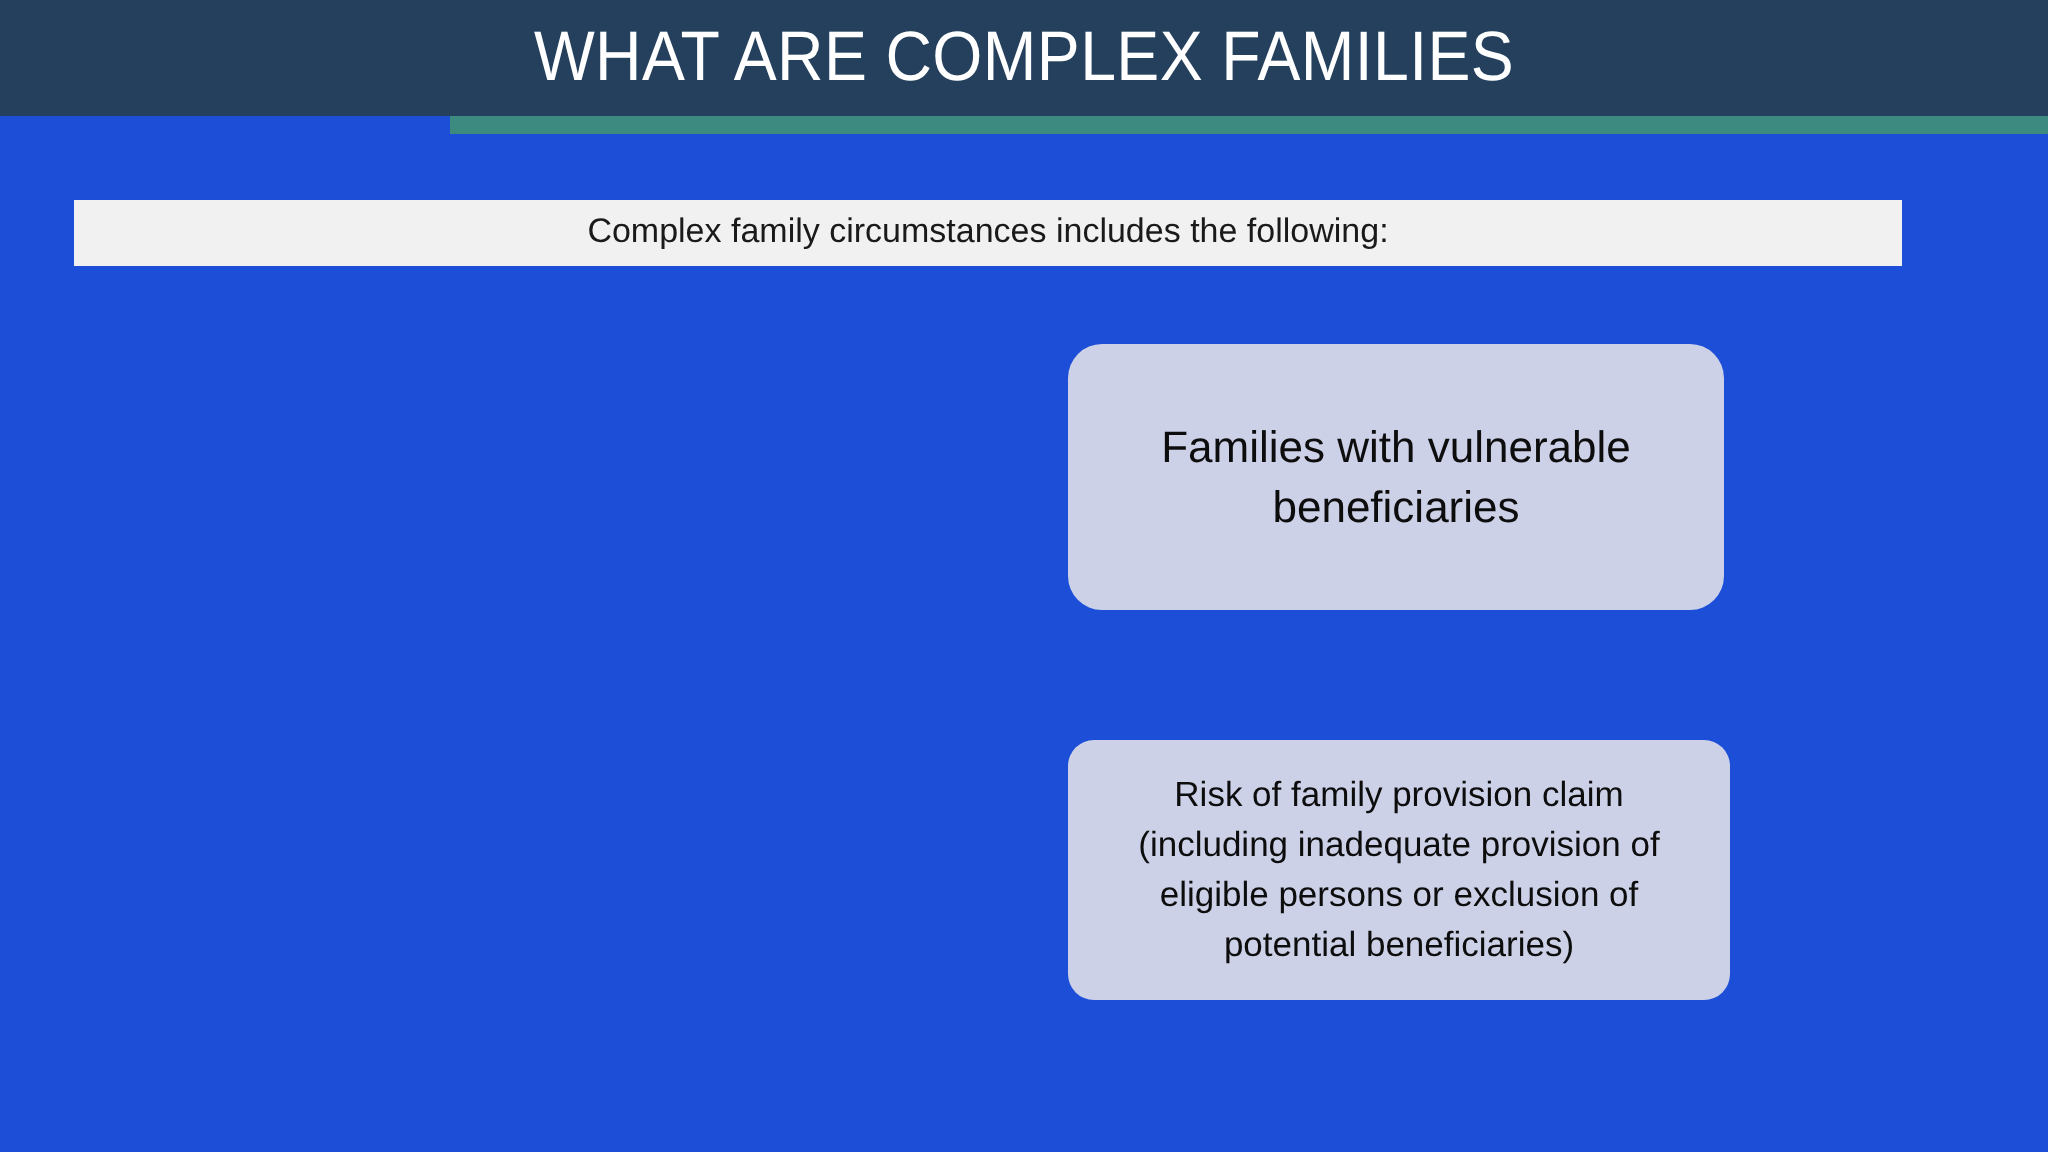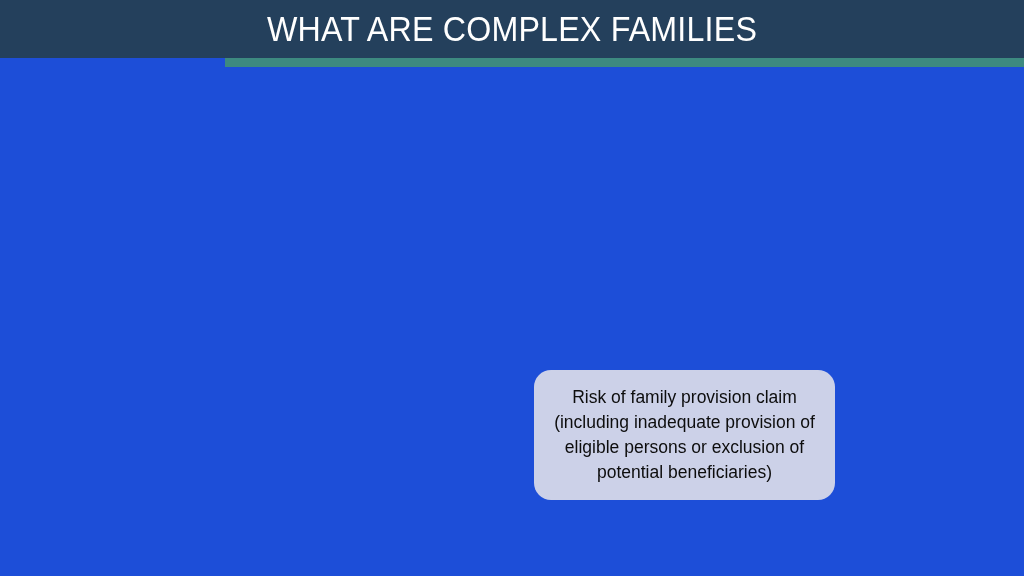--- a/index.html
+++ b/index.html
@@ -91,33 +91,39 @@
 
   .box-1 { left: 124px; top: 172px; width: 326px; height: 133px; }
   .box-1 .box-text { font-size: 21px; }
 
   .box-2 { left: 534px; top: 172px; width: 328px; height: 133px; }
   .box-2 .box-text { font-size: 22px; }
 
   .box-3 { left: 124px; top: 370px; width: 326px; height: 130px; }
   .box-3 .box-text { font-size: 21px; }
 
-  .box-4 { left: 534px; top: 370px; width: 301px; height: 130px; }
+  .box-4 { left: 534px; top: 370px; width: 331px; height: 130px; border-radius: 13px; }
   .box-4 .box-text { font-size: 17.5px; line-height: 1.42; }
 </style>
 </head>
 <body>
 
 <div class="slide">
 
   <div class="header-bar"></div>
   <div class="header-title">WHAT ARE COMPLEX FAMILIES</div>
   <div class="accent-bar"></div>
 
+  <div class="subtitle-band">
+    <span class="subtitle-text">Complex family circumstances includes the following:</span>
+  </div>
 
 
+  <div class="box box-2">
+    <span class="box-text">Families with vulnerable beneficiaries</span>
+  </div>
 
 
   <div class="box box-4">
     <span class="box-text">Risk of family provision claim (including inadequate provision of eligible persons or exclusion of potential beneficiaries)</span>
   </div>
 
 </div>
 
 </body></html>

